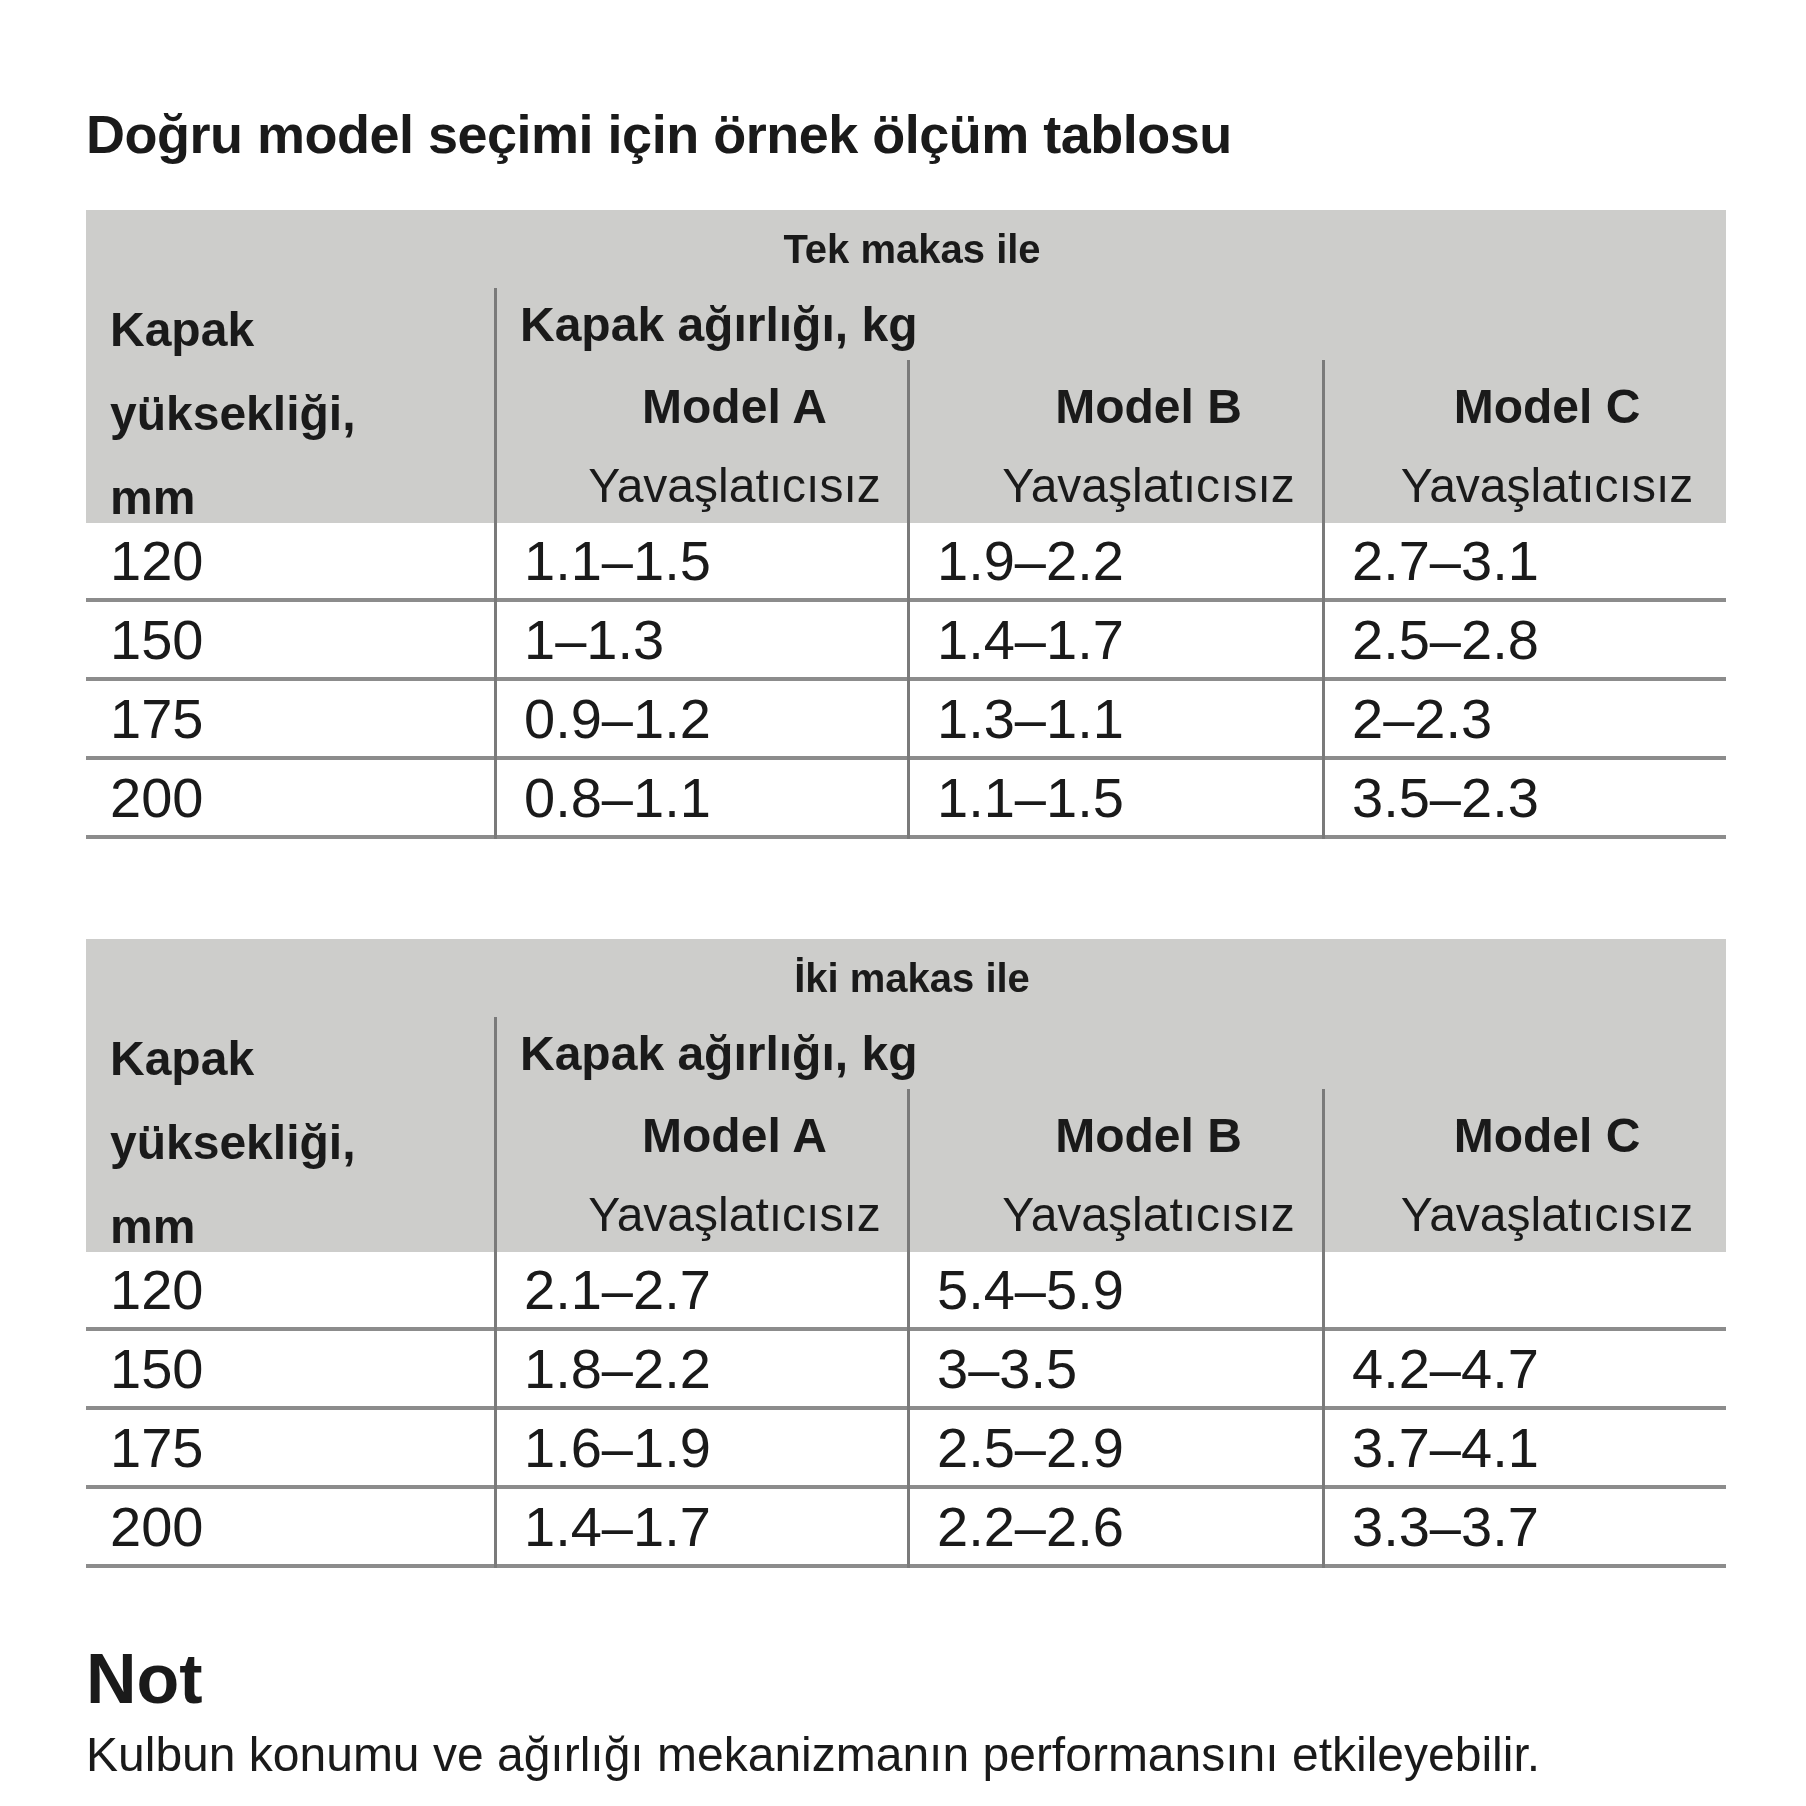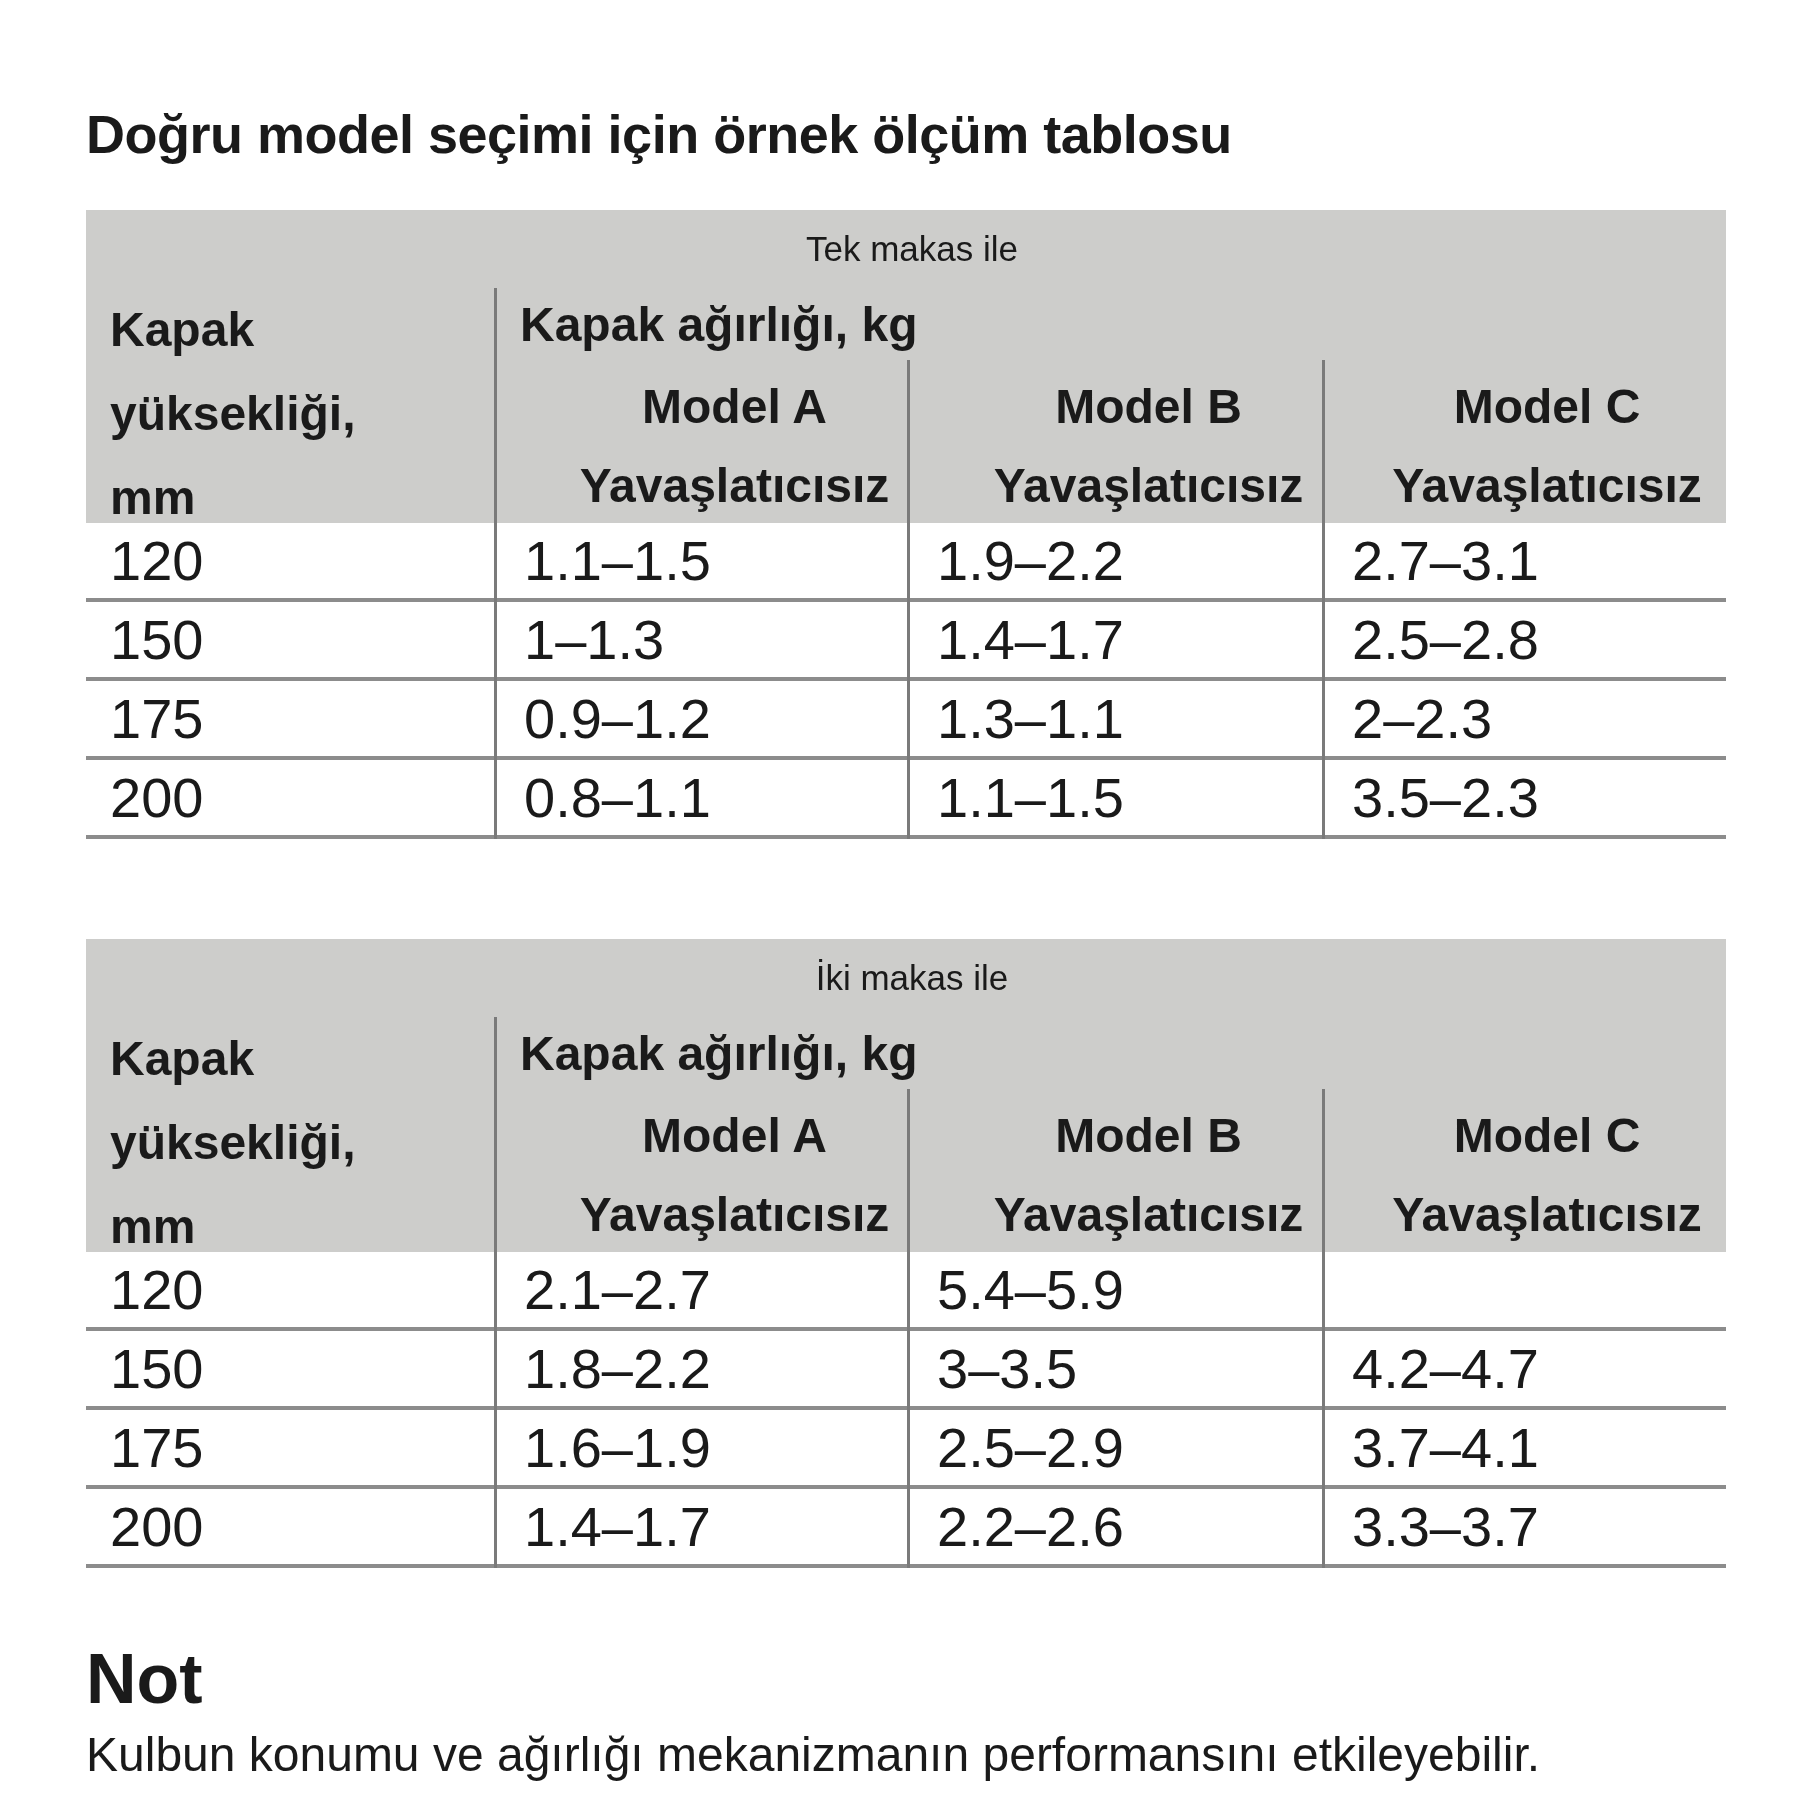--- a/index.html
+++ b/index.html
@@ -23,21 +23,21 @@
   }
   .dtable {
     position:relative;
     width:1652px;
   }
   .dtable + .dtable { margin-top:100px; }
   .t-title {
     height:78px;
     background:var(--header-bg, #cdcdcb);
     display:flex; align-items:center; justify-content:center;
-    font-size:35px; font-weight:normal;
+    font-size:40px; font-weight:bold;
   }
   .t-head {
     height:235px;
     background:var(--header-bg, #cdcdcb);
     display:flex;
   }
   .corner {
     width:408px;
     padding:0 0 0 24px;
     font-size:48px; font-weight:bold;
@@ -56,21 +56,21 @@
   .mcol.m2 { width:415px; }
   .mcol.m3 { flex:1; }
   .model-label {
     height:92px;
     display:flex; align-items:center; justify-content:center;
     font-size:48px; font-weight:bold;
   }
   .sub-label {
     flex:1;
     display:flex; align-items:center; justify-content:center;
-    font-size:48px; font-weight:bold;
+    font-size:48px; font-weight:normal;
     padding-bottom:4px;
   }
   .t-body .row {
     display:flex;
     height:79px;
     border-bottom:4px solid var(--row-line, #8c8c8c);
   }
   .cell {
     display:flex; align-items:center;
     font-size:56px;

